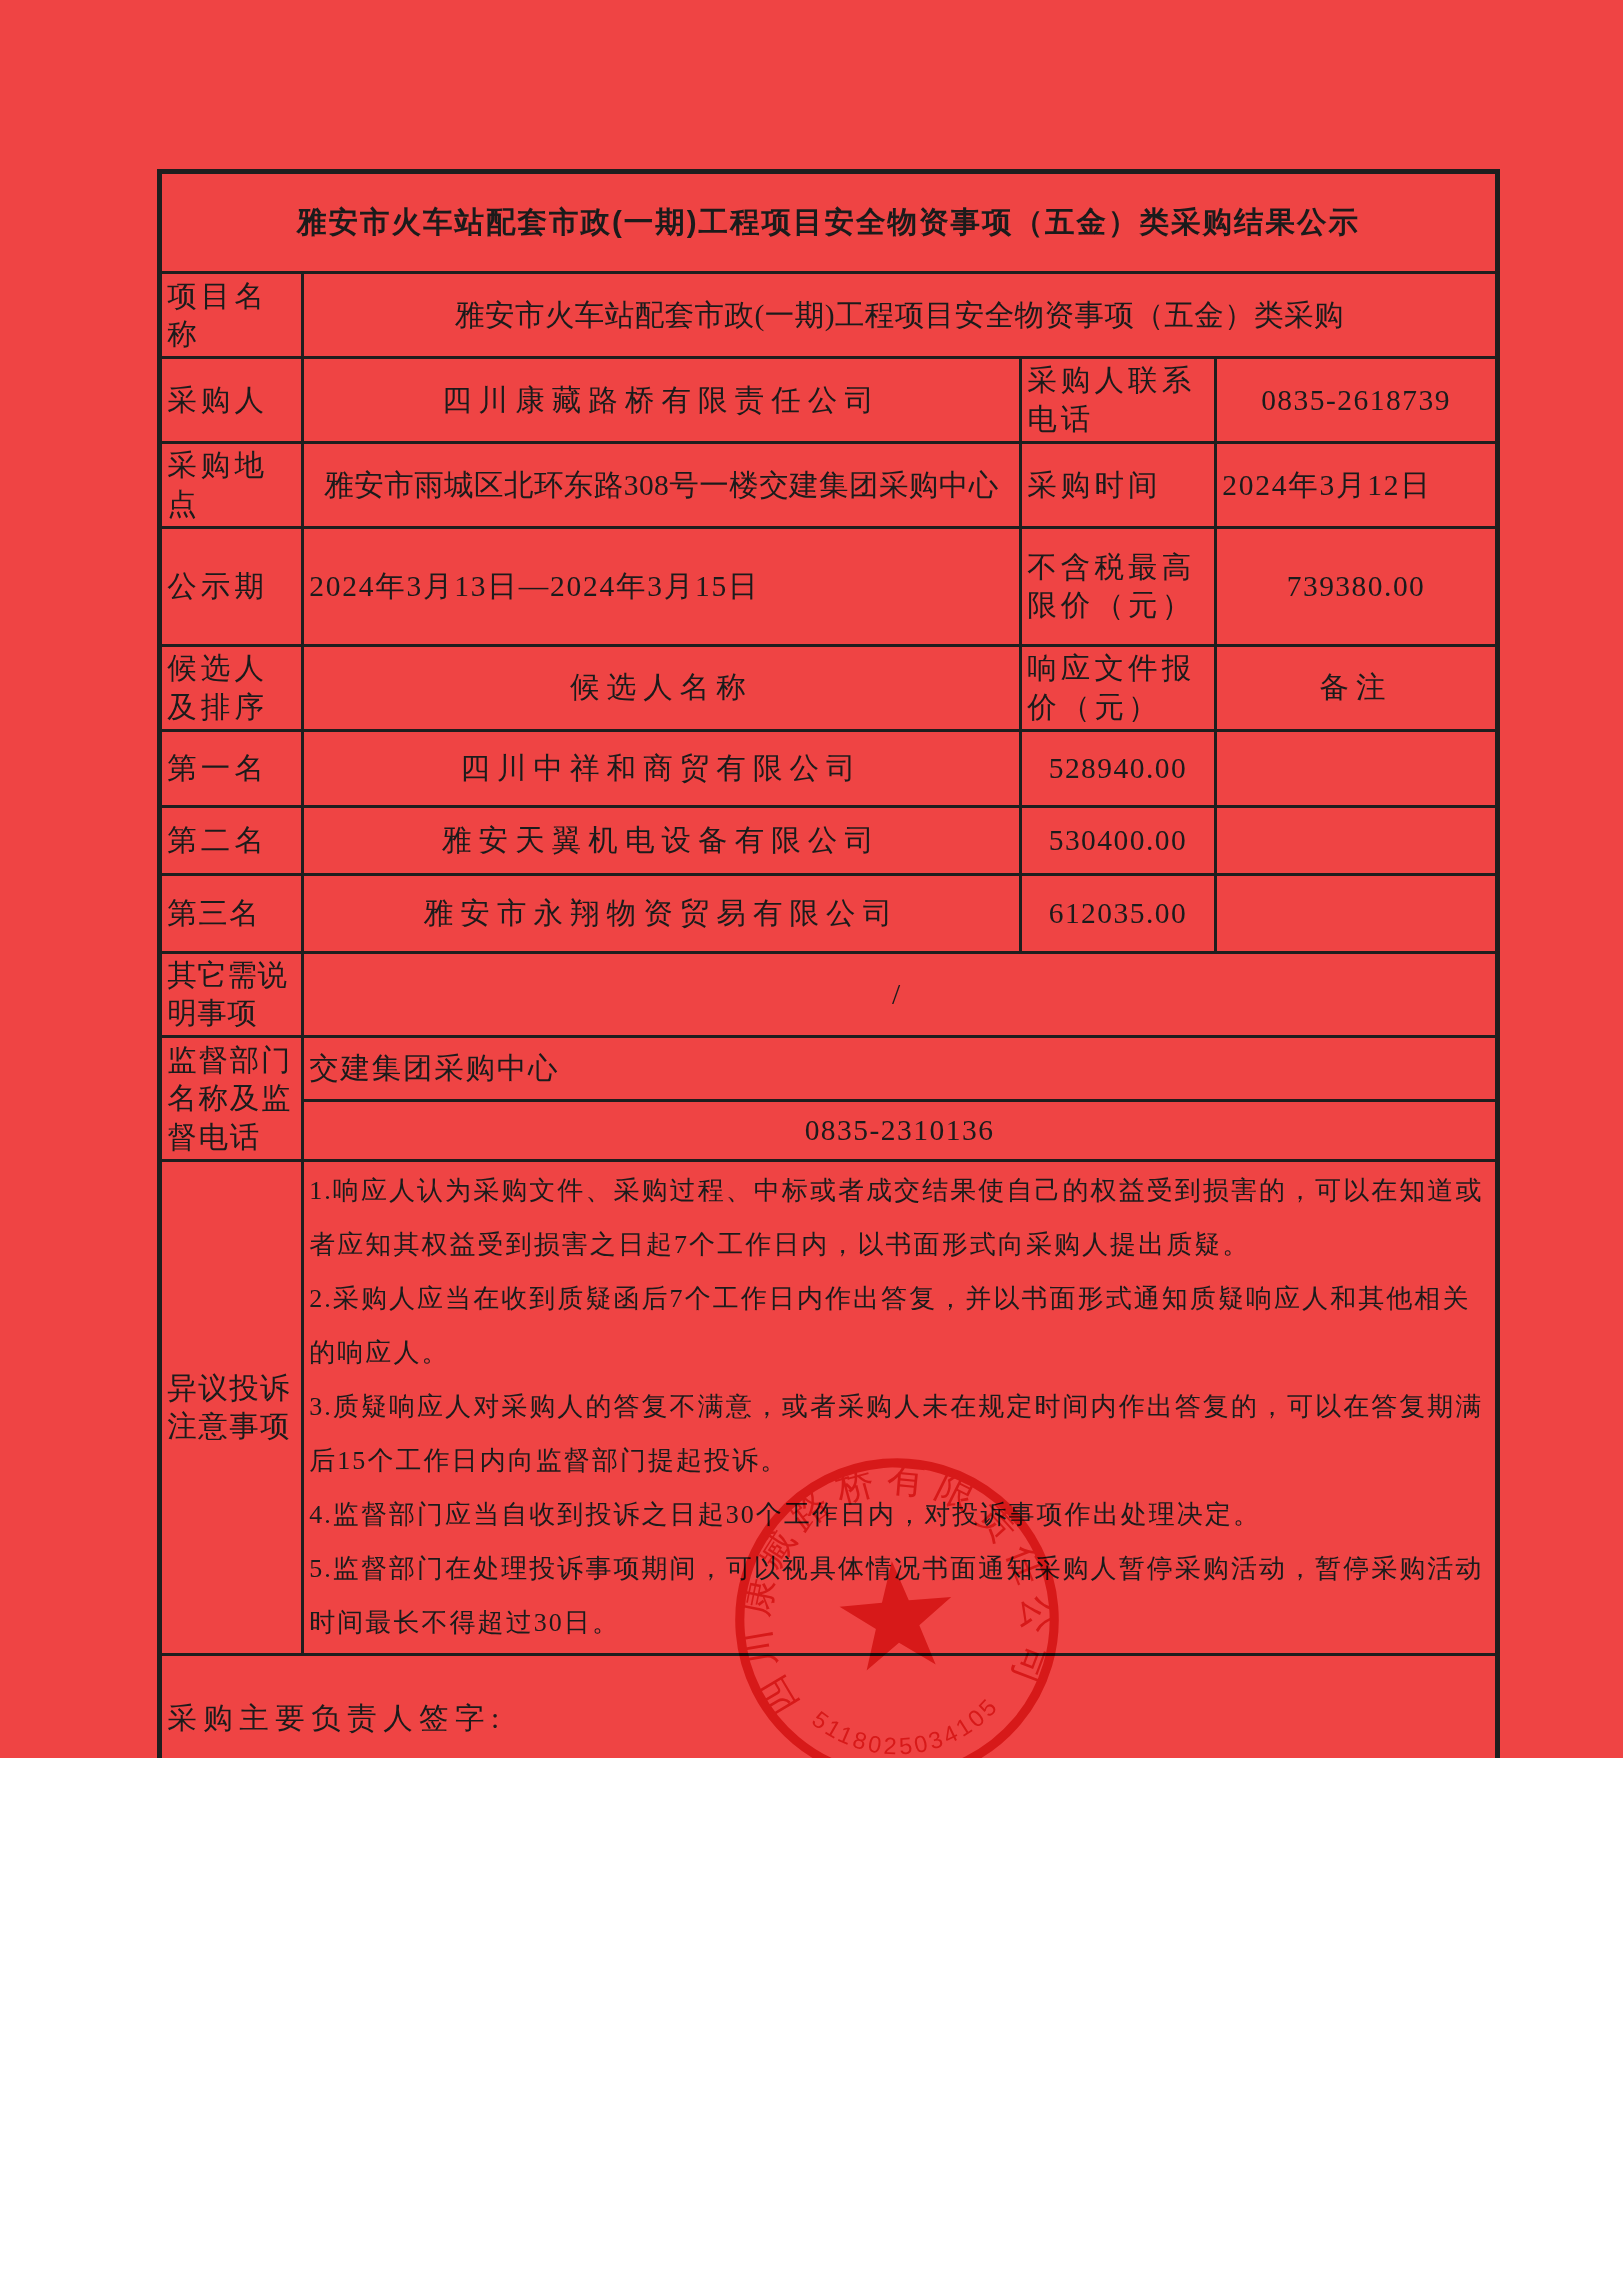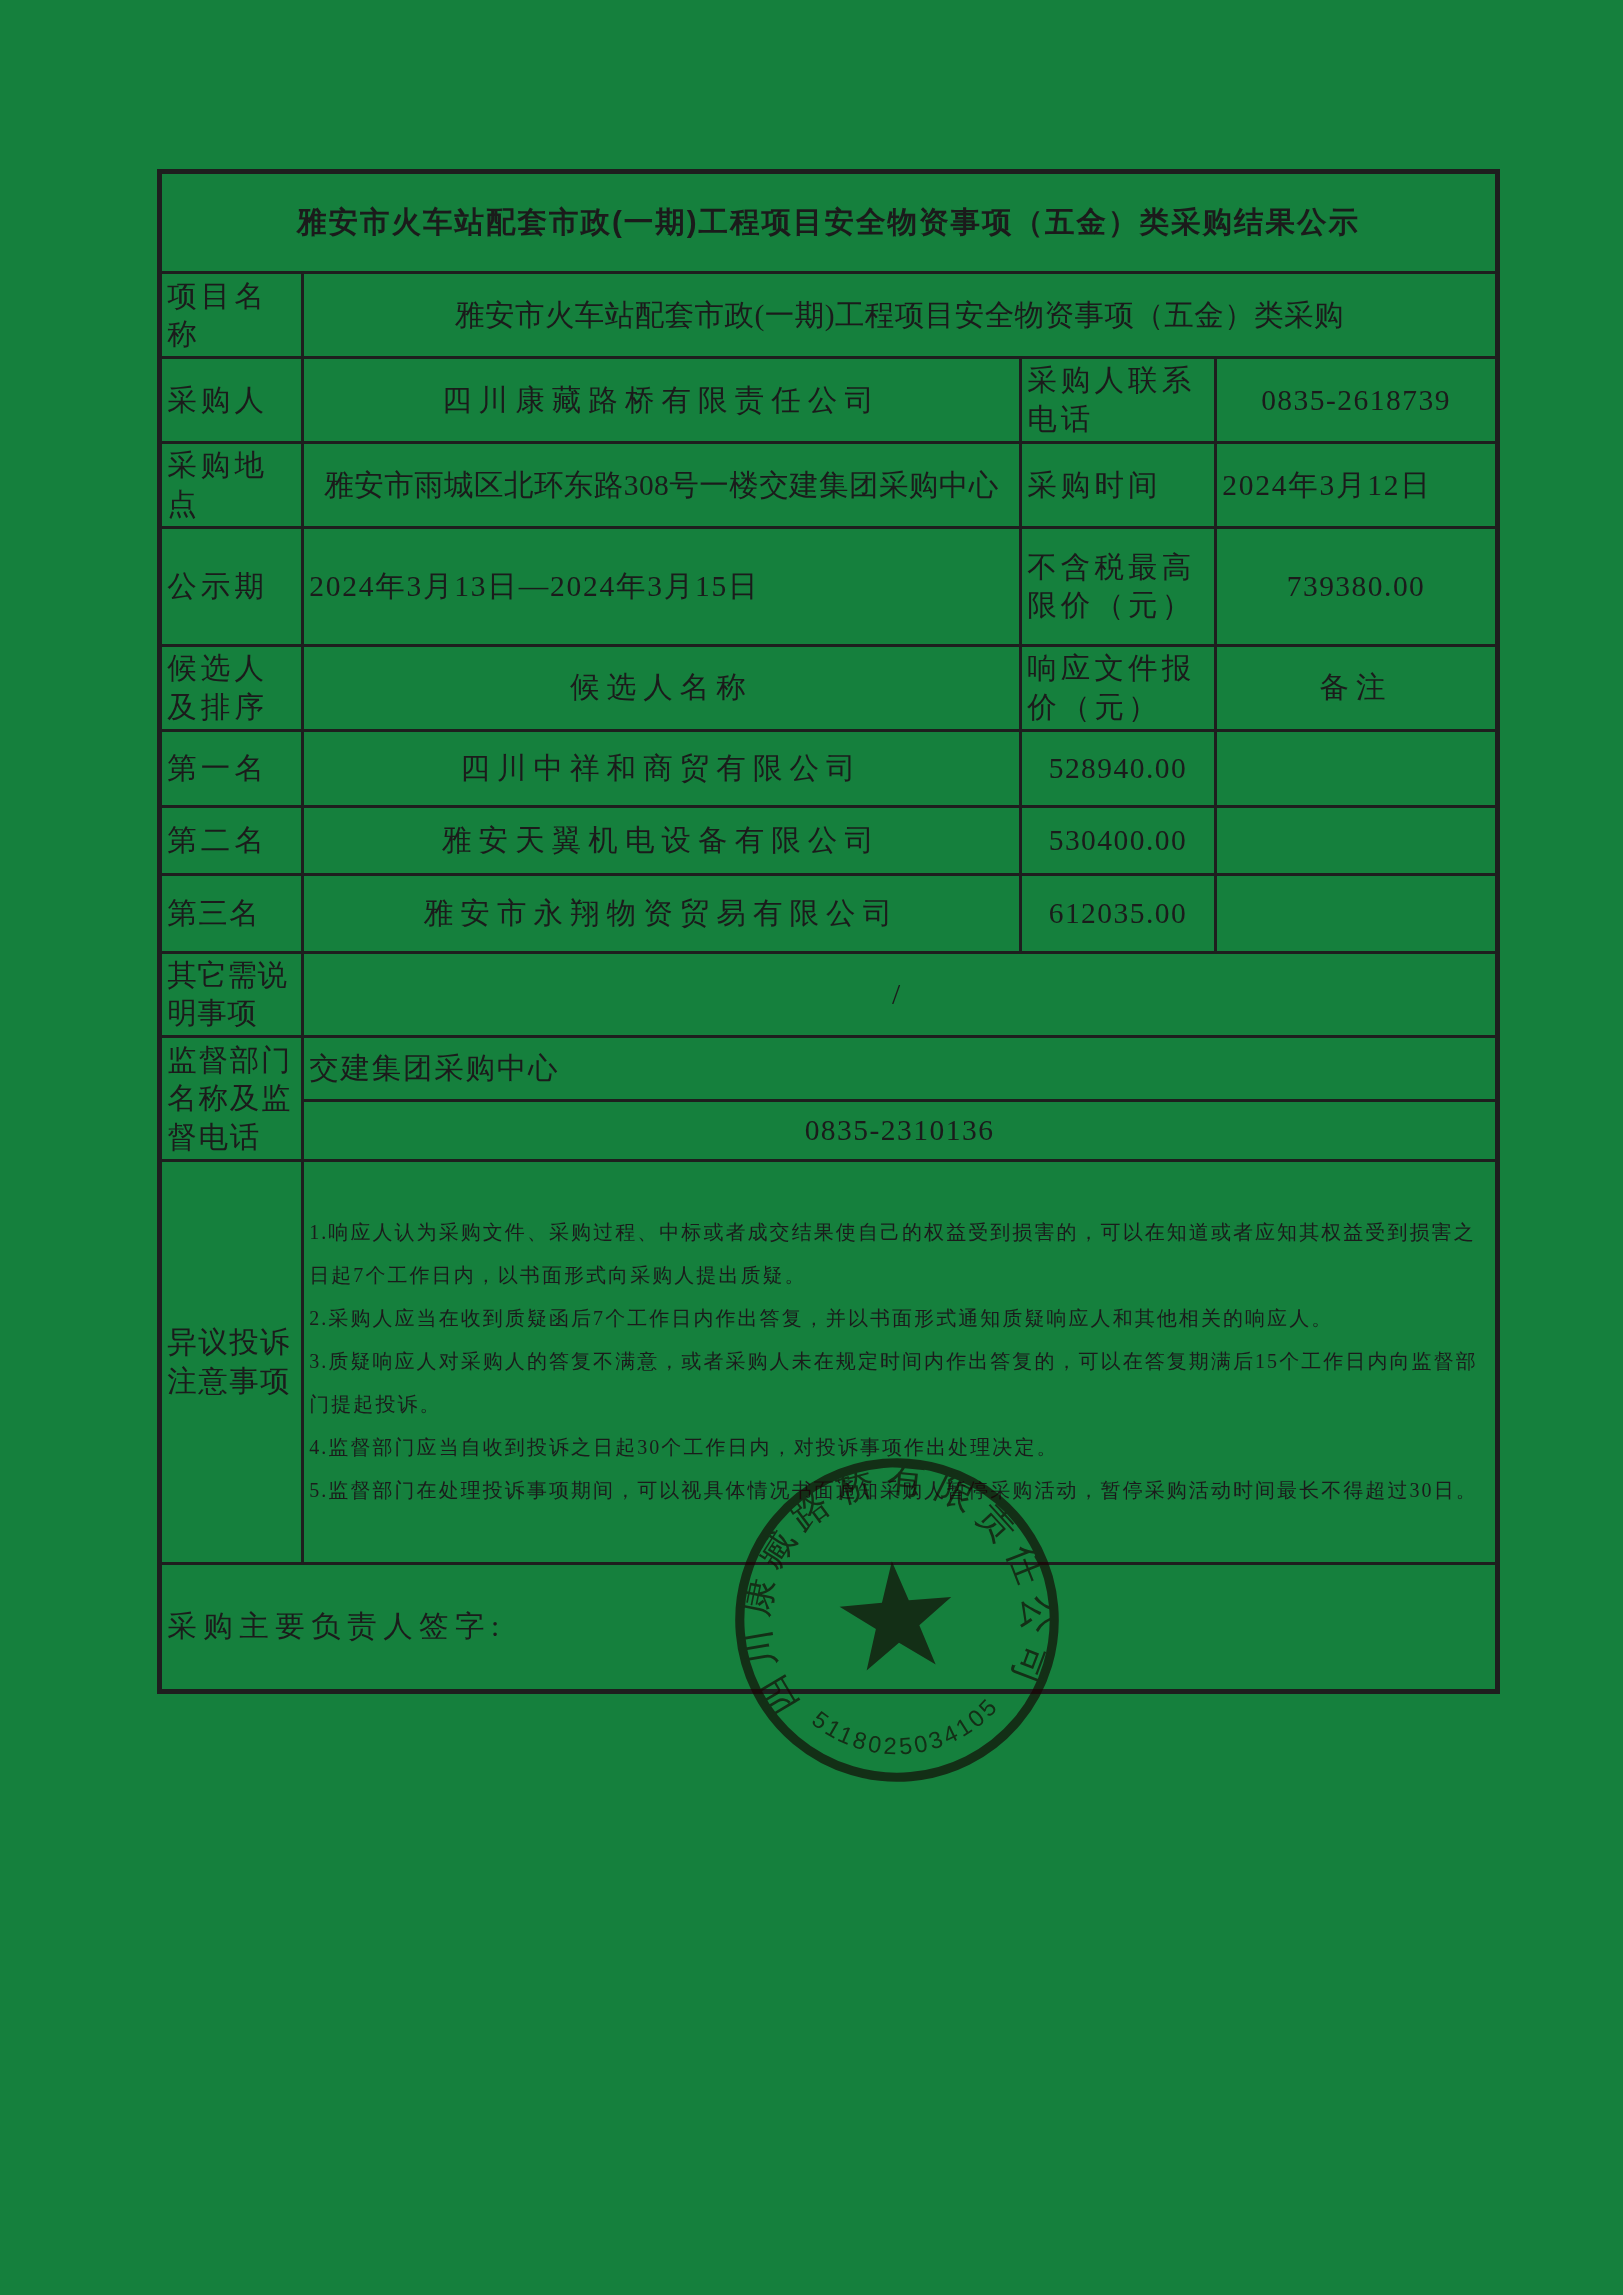--- a/index.html
+++ b/index.html
@@ -1,20 +1,20 @@
 <!DOCTYPE html>
 <html style="font-size:10.5px"><head>
 <meta charset="utf-8">
 <style>
   html,body{margin:0;padding:0;background:#ffffff;}
   .page{
     position:relative;
     width:1623px;
-    height:2295px;
-    background:#15803d;
+    height:1758px;
+    background:#ef4444;
     font-family:"Liberation Serif","DejaVu Serif",serif;
     color:#1b1b1b;
     overflow:hidden;
   }
   table.doc{
     position:absolute;
     left:157px;
     top:169px;
     width:1339px;
     border-collapse:collapse;
@@ -45,21 +45,21 @@
   }
   td.val{ text-align:center; letter-spacing:0.24em; }
   td.val-date{ text-align:left; letter-spacing:0.06em; }
   td.val-tight{ text-align:center; letter-spacing:0.015em; padding:2.6px 1.3px;font-family:Liberation Serif, serif; }
   td.num{ text-align:center; letter-spacing:0.05em; }
   td.notice-cell{
     text-align:left;
     padding:10.5px 15.7px 10.5px 18.3px;
     letter-spacing:0.07em;
   }
-  .notice-line{ font-size:20px; line-height:43px; }
+  .notice-line{ font-size:26px; line-height:54px; }
   td.sign-cell{
     text-align:left;
     letter-spacing:0.22em;
     font-size:31px;
     padding-left:22px;
     margin-left:38px;
   }
   .seal{
     position:absolute;
     left:728px;

